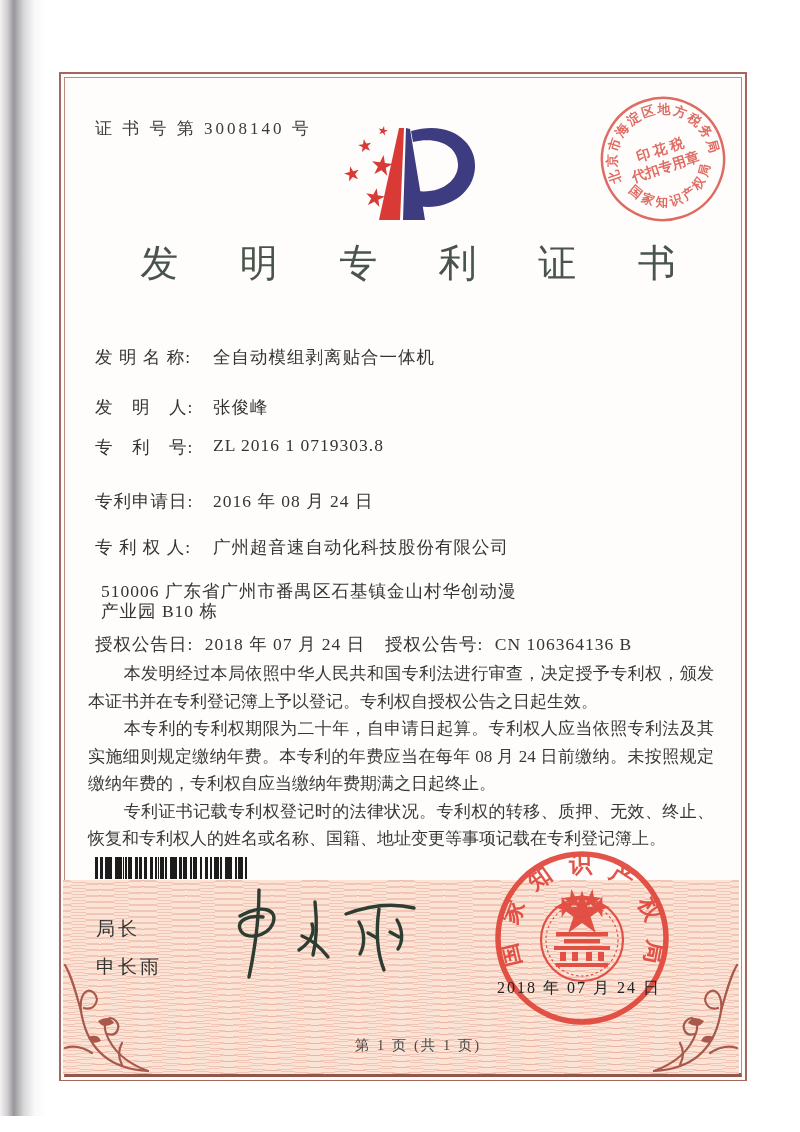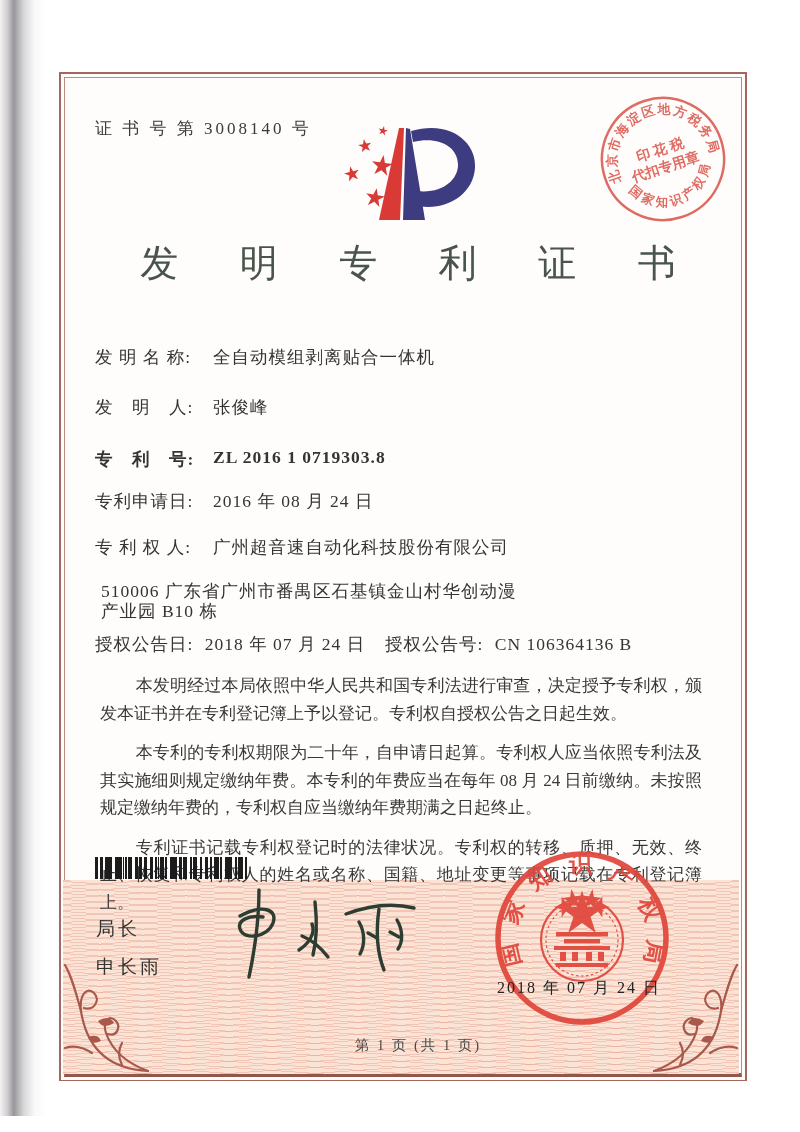--- a/index.html
+++ b/index.html
@@ -25,31 +25,31 @@
   #cert-no{position:absolute;left:95px;top:117px;font-size:17px;letter-spacing:3px;color:#3a3a3a;z-index:3;}
   #logo{position:absolute;left:332px;top:116px;z-index:3;}
   #tax-stamp{position:absolute;left:596px;top:92px;z-index:4;transform:rotate(-18deg);opacity:.85;}
   #title{position:absolute;left:59px;top:238px;width:684px;text-align:center;
          font-size:38px;letter-spacing:26px;padding-left:40px;box-sizing:border-box;
          color:#49544d;font-weight:500;z-index:3;}
 
   .field-row{position:absolute;left:95px;display:flex;font-size:17.5px;color:#343434;z-index:3;}
   .field-label{display:inline-block;min-width:112px;white-space:pre;letter-spacing:1px;}
   .field-value{display:inline-block;margin-left:6px;letter-spacing:1px;}
-  #row-0{top:345px;} #row-1{top:395px;} #row-2{top:447px;font-weight:bold;}
+  #row-0{top:345px;} #row-1{top:395px;} #row-2{top:435px;}
   #row-3{top:489px;} #row-4{top:535px;} #row-5{top:581px;}
   #row-5 .field-value{width:430px;line-height:20px;}
   .grant-pair{position:absolute;font-size:17.5px;color:#343434;letter-spacing:1px;z-index:3;}
   #grant-date{left:95px;top:632px;}
   #grant-no{left:385px;top:632px;}
   .grant-pair .field-label{min-width:0;}
 
   #paragraphs{position:absolute;left:88px;top:660px;width:626px;font-size:17px;
               line-height:27.5px;color:#383838;text-align:justify;z-index:3;}
-  #paragraphs p{margin:12px;text-indent:2.1em;}
+  #paragraphs p{margin:0;text-indent:2.1em;}
 
   #barcode{position:absolute;left:95px;top:857px;width:152px;height:22px;z-index:5;
      background-image:
        repeating-linear-gradient(90deg,#1c1c1c 0 2px,rgba(0,0,0,0) 2px 5px),
        repeating-linear-gradient(90deg,#1c1c1c 0 1px,rgba(0,0,0,0) 1px 7px),
        repeating-linear-gradient(90deg,#1c1c1c 0 3px,rgba(0,0,0,0) 3px 11px);}
 
   #officials{position:absolute;left:96px;top:916px;z-index:6;font-size:19px;color:#333;
              font-family:"Liberation Sans","DejaVu Sans",sans-serif;}
   #officials div{margin-bottom:12px;letter-spacing:3px;}

